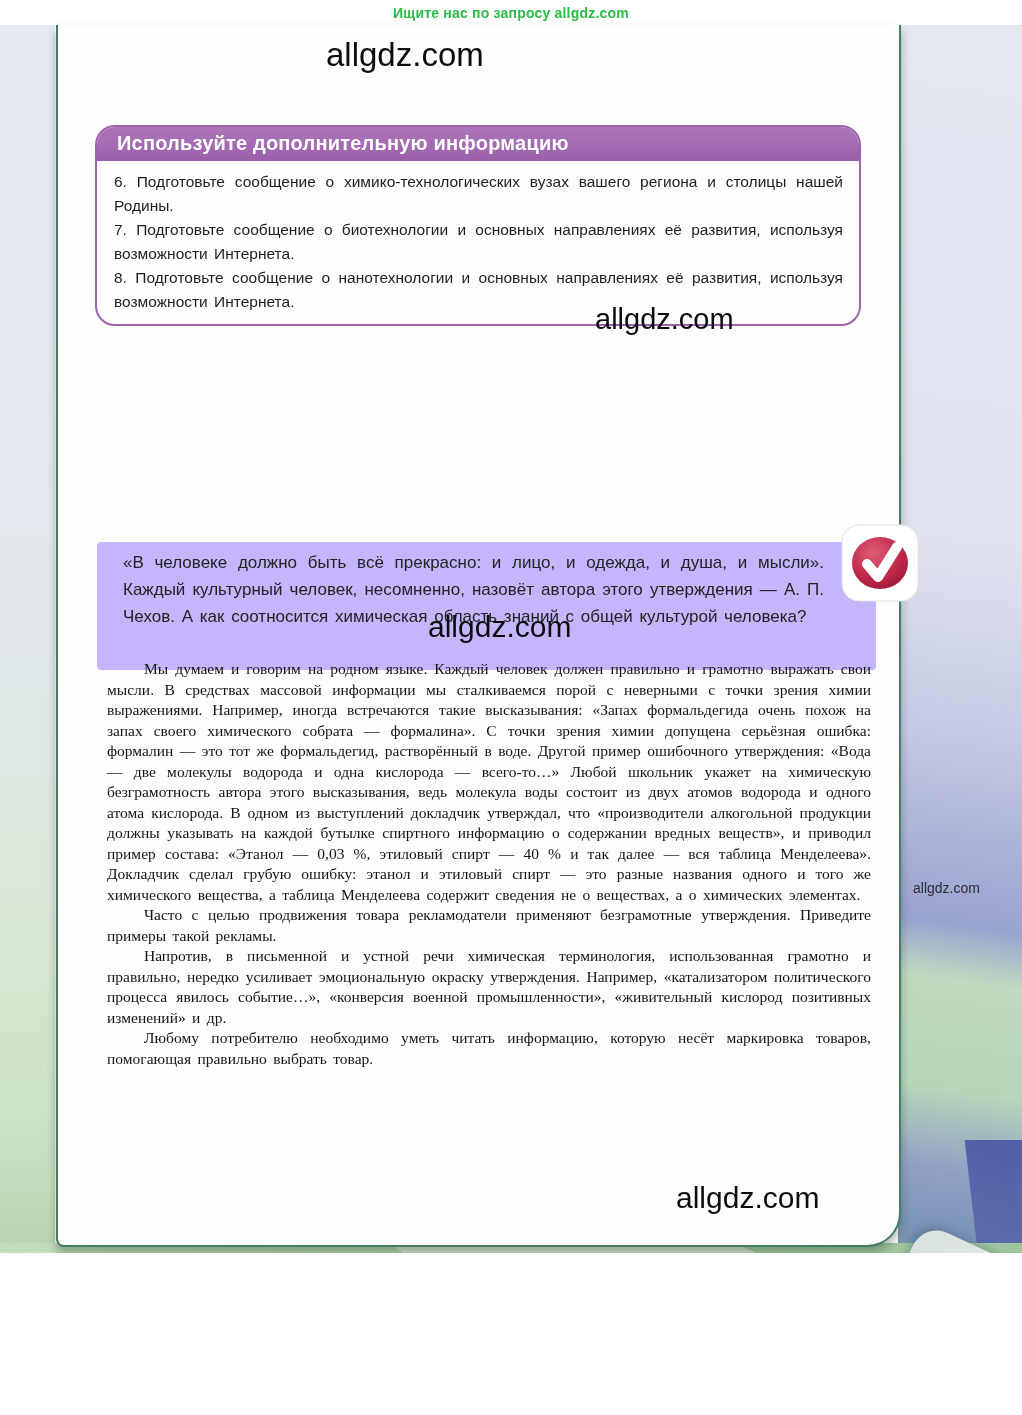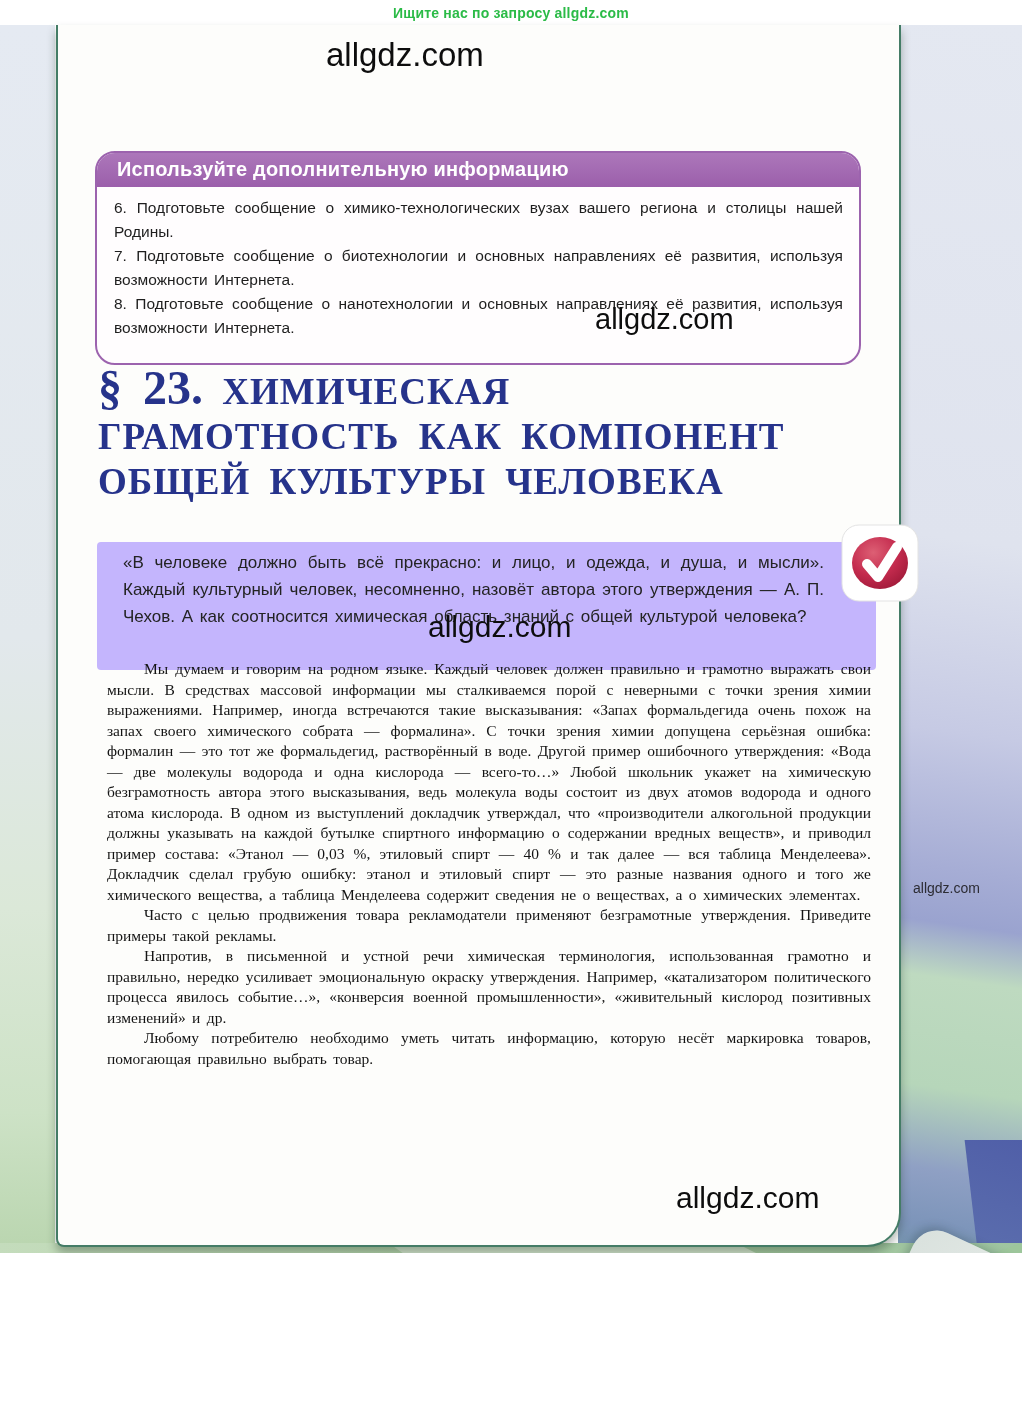--- a/index.html
+++ b/index.html
@@ -52,28 +52,27 @@
     border-left:2px solid #447c66; border-right:2px solid #447c66; border-bottom:2px solid #447c66;
     border-radius:0 0 34px 8px;
     box-shadow:0 6px 10px rgba(30,50,35,.35);
   }
 
   
   .info-box {
     position:absolute; left:37px; top:100px; width:762px;
     border:2px solid #9c63ae; border-radius:20px; background:#fffdfe;
     overflow:hidden;
-    margin-top:26px;
   }
   .info-box-header {
     background:linear-gradient(180deg,#ac77ba 0%,#9b5fab 100%);
     color:#ffffff; font-size:20px; font-weight:bold;
     padding:5px 0 6px 20px; letter-spacing:.2px;
   }
-  .info-box-body { padding:9px 16px 23px 17px; }
+  .info-box-body { padding:9px 16px 10px 17px; }
   .info-box-item {
     font-size:15.5px; line-height:24px; color:#1e1e1e;
     text-align:justify; word-spacing:2px;
   }
 
   
   .section-heading {
     position:absolute; left:40px; top:340px; width:772px;
     margin:0; color:#26338b; font-family:"Liberation Serif", serif;
     font-weight:bold; font-size:37px; line-height:45px;
@@ -156,28 +155,20 @@
 
     <div class="info-box">
       <div class="info-box-header">Используйте дополнительную информацию</div>
       <div class="info-box-body">
         <div class="info-box-item">6. Подготовьте сообщение о химико-технологических вузах вашего региона и столицы нашей Родины.</div>
         <div class="info-box-item">7. Подготовьте сообщение о биотехнологии и основных направлениях её развития, используя возможности Интернета.</div>
         <div class="info-box-item">8. Подготовьте сообщение о нанотехнологии и основных направлениях её развития, используя возможности Интернета.</div>
       </div>
     </div>
 
-    <h1 class="section-heading">
-      <span>
-        <span class="section-number">§ 23.</span>
-        <span>ХИМИЧЕСКАЯ</span>
-      </span><br>
-      <span>ГРАМОТНОСТЬ КАК КОМПОНЕНТ</span><br>
-      <span>ОБЩЕЙ КУЛЬТУРЫ ЧЕЛОВЕКА</span>
-    </h1>
 
     <div class="quote-box">
       <div class="quote-text">«В человеке должно быть всё прекрасно: и лицо, и одежда, и душа, и мысли». Каждый культурный человек, несомненно, назовёт автора этого утверждения — А. П. Чехов. А как соотносится химическая область знаний с общей культурой человека?</div>
     </div>
 
     <div class="check-badge">
       <svg width="78" height="78" viewBox="0 0 78 78">
         <rect x="1" y="1" width="76" height="76" rx="17" fill="#ffffff"></rect>
         <rect x="1" y="1" width="76" height="76" rx="17" fill="none" stroke="#e3e3e3" stroke-width="1"></rect>
         <defs>

